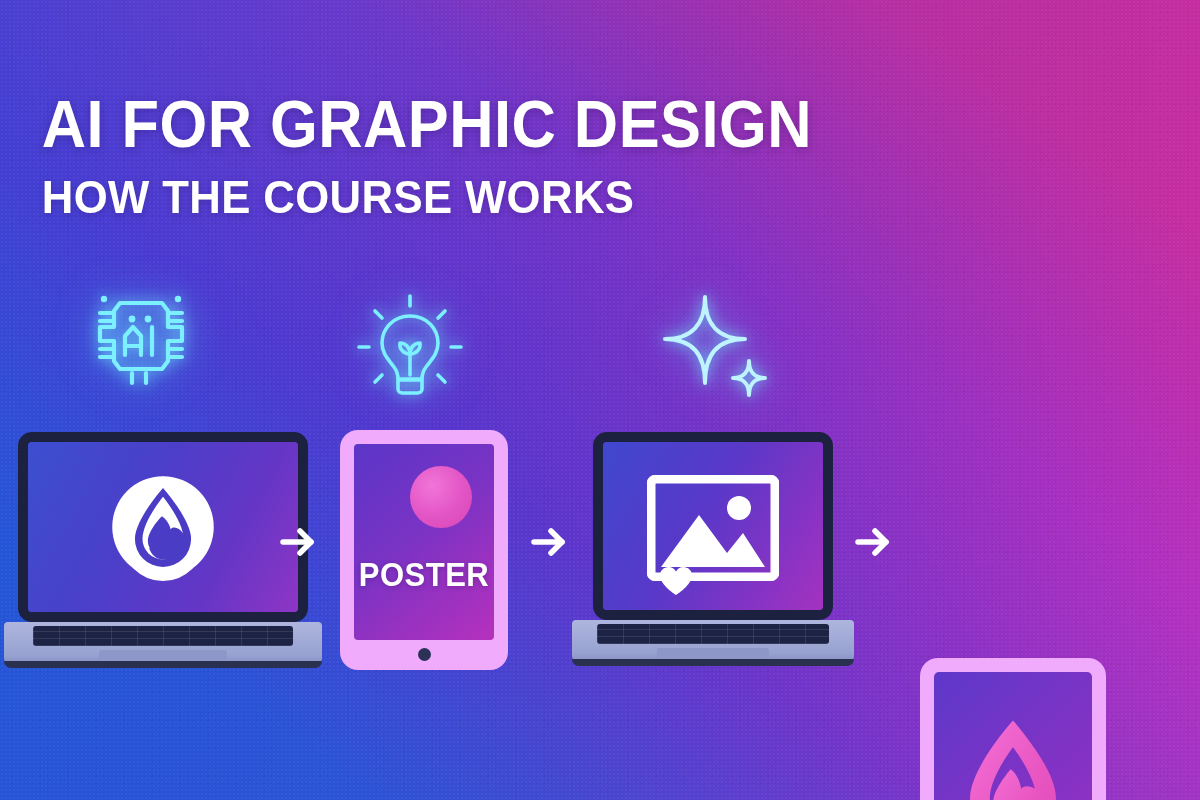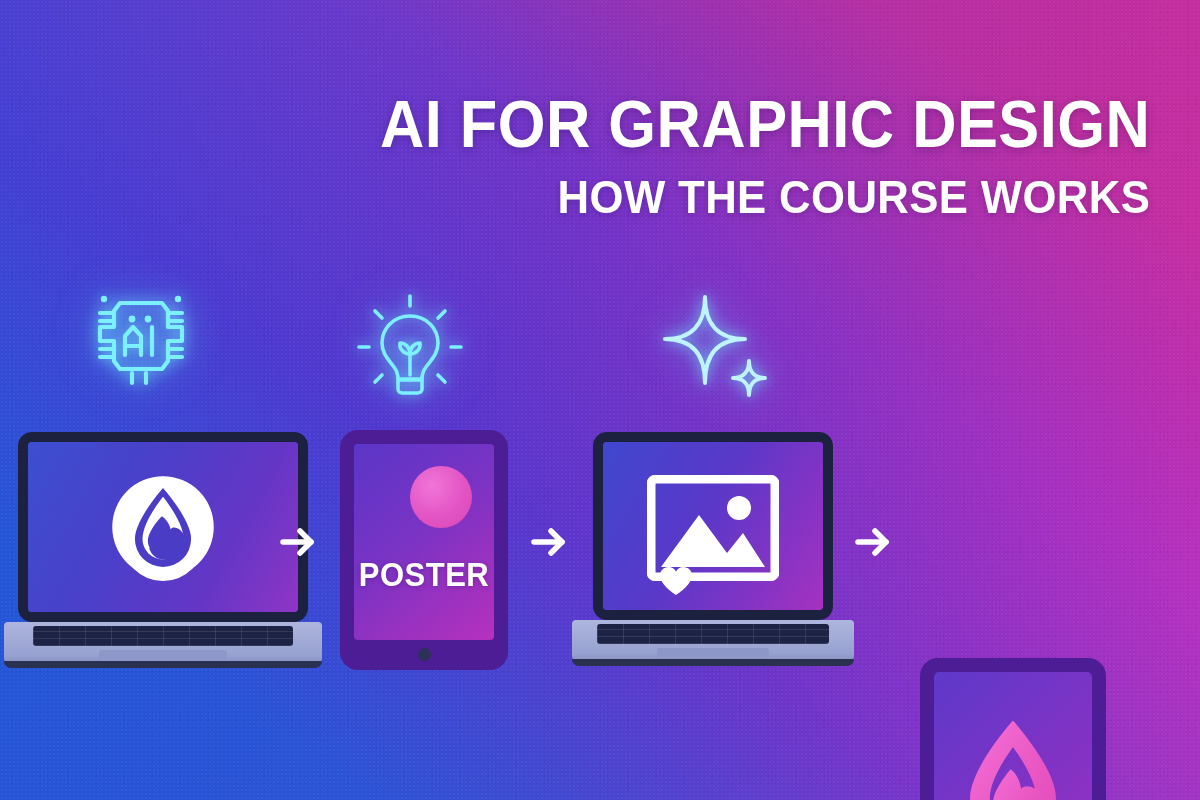--- a/index.html
+++ b/index.html
@@ -46,21 +46,21 @@
       radial-gradient(rgba(255,255,255,0.045) 1px, transparent 1px),
       radial-gradient(rgba(0,0,0,0.05) 1px, transparent 1px);
     background-size:4px 4px, 7px 7px;
     background-position:0 0, 2px 3px;
     pointer-events:none;
   }
 
   
   .titles {
     position:absolute; left:0; right:8px; top:88px;
-    text-align:right;
+    text-align:left;
   }
   .title-main {
     color:#ffffff;
     font-size:66px;
     line-height:72px;
     font-weight:bold;
     letter-spacing:0.5px;
     transform:scaleX(0.93);
     text-shadow:0 2px 10px rgba(30,10,70,0.28);
   }
@@ -118,21 +118,21 @@
       repeating-linear-gradient(90deg, rgba(255,255,255,.10) 0 1px, transparent 1px 26px),
       repeating-linear-gradient(0deg, rgba(255,255,255,.10) 0 1px, transparent 1px 7px);
   }
   .laptop-pad {
     position:absolute; left:30%; right:30%; top:28px; height:12px;
     background:#8d97c8; border-radius:3px 3px 2px 2px;
   }
 
   
   .tablet {
-    background:#4c1d95;
+    background:#f0abfc;
     border-radius:18px;
     padding:14px 14px 30px 14px;
     position:relative;
   }
   .tablet-screen {
     width:100%; height:100%;
     position:relative; overflow:hidden;
     display:flex; align-items:center; justify-content:center;
   }
   .tablet-home {

